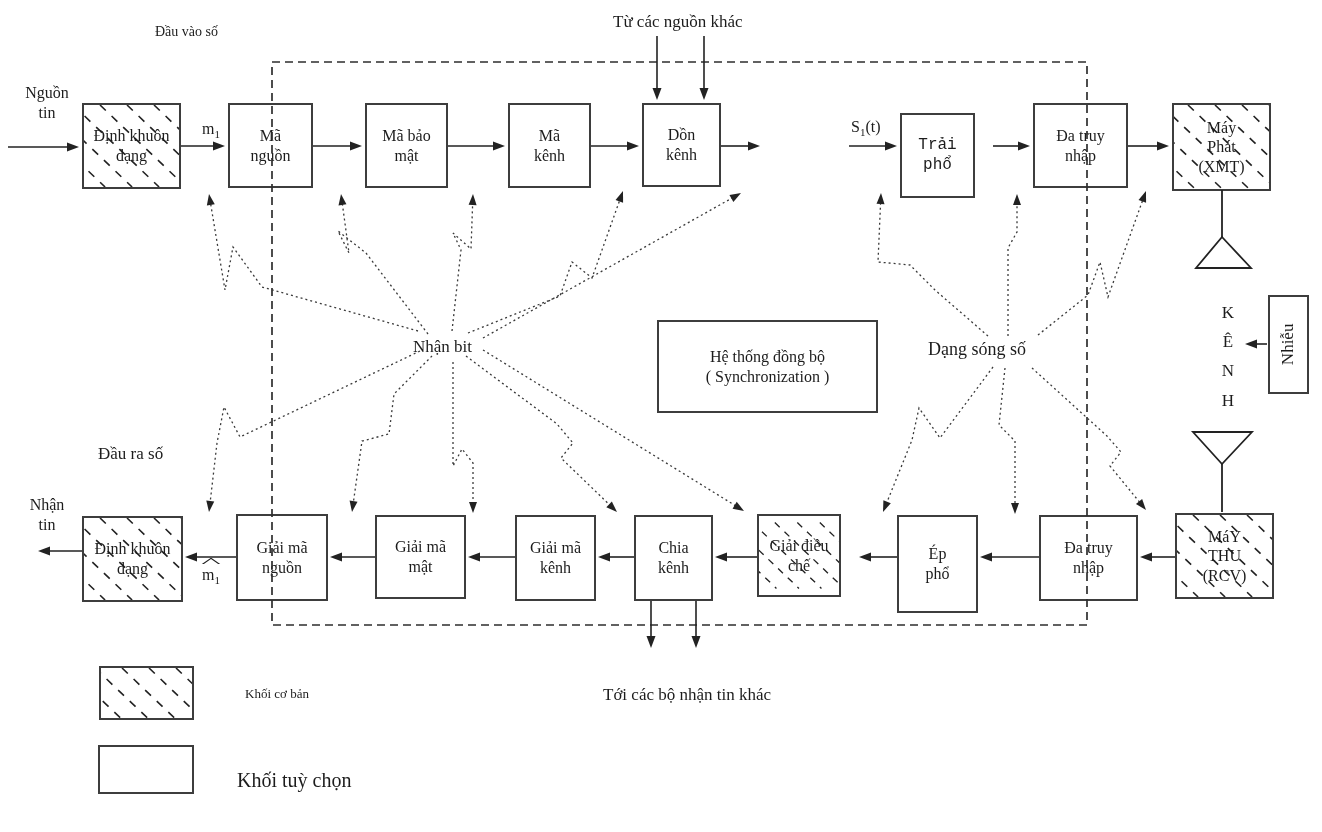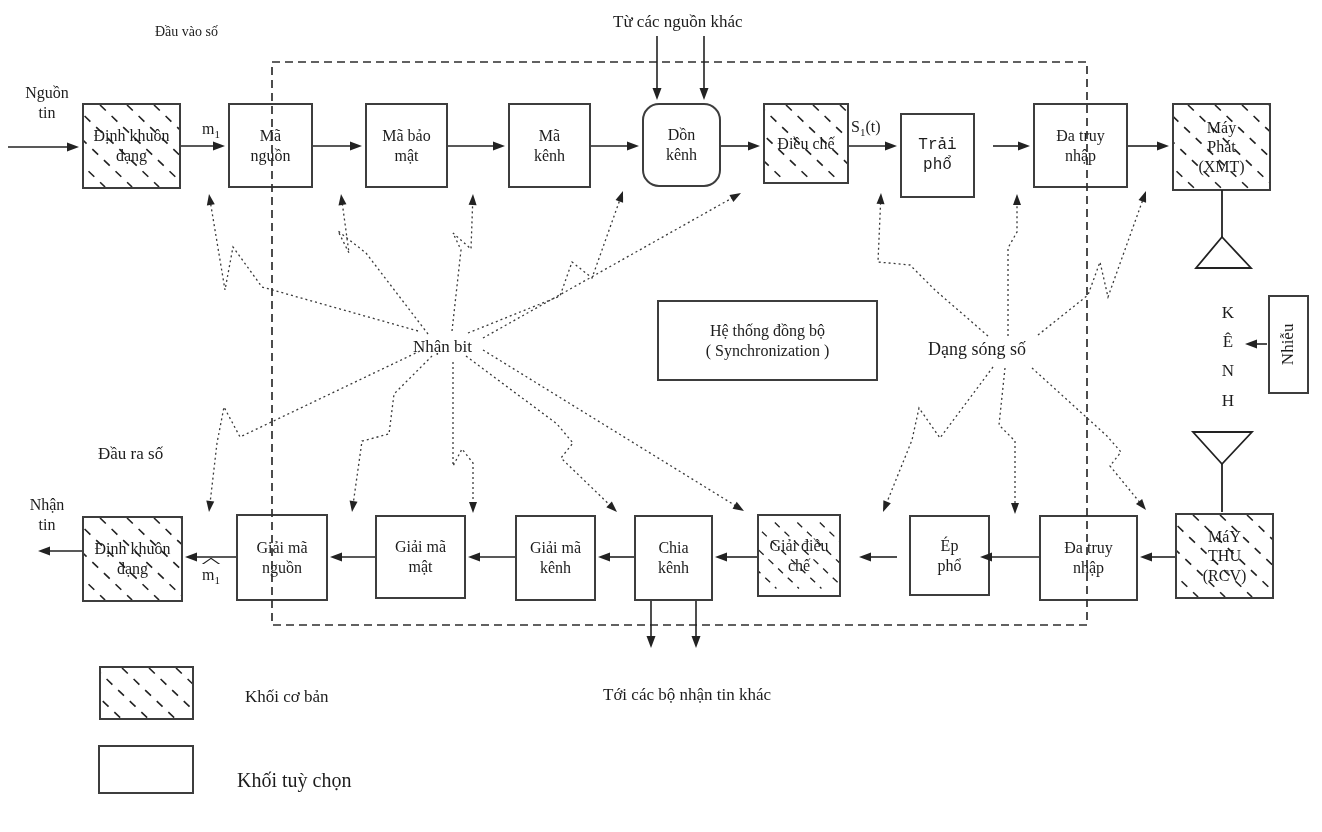--- a/index.html
+++ b/index.html
@@ -33,31 +33,22 @@
         <line x1="70" y1="0" x2="156.10000000000002" y2="82" stroke="#222" stroke-width="1.6" stroke-dasharray="8 8"></line>
         <line x1="97" y1="0" x2="183.10000000000002" y2="82" stroke="#222" stroke-width="1.6" stroke-dasharray="8 8"></line>
       </svg><span class="lbl">Định khuôn
 dạng</span></div>
   <div class="box" style="left:228px;top:103px;width:85px;height:85px;"><span class="lbl">Mã
 nguồn</span></div>
   <div class="box" style="left:365px;top:103px;width:83px;height:85px;"><span class="lbl">Mã bảo
 mật</span></div>
   <div class="box" style="left:508px;top:103px;width:83px;height:85px;"><span class="lbl">Mã
 kênh</span></div>
-  <div class="box" style="left:642px;top:103px;width:79px;height:84px;border-radius:17px;"><span class="lbl">Dồn
-kênh</span></div>
-  <div class="box hatched" style="left:763px;top:103px;width:86px;height:81px;"><svg class="hatch" viewBox="0 0 82 77">
-        <line x1="-87" y1="0" x2="-6.1499999999999915" y2="77" stroke="#222" stroke-width="1.6" stroke-dasharray="8 8"></line>
-        <line x1="-60" y1="0" x2="20.85000000000001" y2="77" stroke="#222" stroke-width="1.6" stroke-dasharray="8 8"></line>
-        <line x1="-33" y1="0" x2="47.85000000000001" y2="77" stroke="#222" stroke-width="1.6" stroke-dasharray="8 8"></line>
-        <line x1="-6" y1="0" x2="74.85000000000001" y2="77" stroke="#222" stroke-width="1.6" stroke-dasharray="8 8"></line>
-        <line x1="21" y1="0" x2="101.85000000000001" y2="77" stroke="#222" stroke-width="1.6" stroke-dasharray="8 8"></line>
-        <line x1="48" y1="0" x2="128.85000000000002" y2="77" stroke="#222" stroke-width="1.6" stroke-dasharray="8 8"></line>
-        <line x1="75" y1="0" x2="155.85000000000002" y2="77" stroke="#222" stroke-width="1.6" stroke-dasharray="8 8"></line>
-      </svg><span class="lbl">Điều chế</span></div>
+  <div class="box" style="left:642px;top:103px;width:79px;height:84px;"><span class="lbl">Dồn
+kênh</span></div>
   <div class="box" style="left:900px;top:113px;width:75px;height:85px;font-family:Liberation Mono, monospace;"><span class="lbl">Trải
 phổ</span></div>
   <div class="box" style="left:1033px;top:103px;width:95px;height:85px;"><span class="lbl">Đa truy
 nhập</span></div>
   <div class="box hatched" style="left:1172px;top:103px;width:99px;height:88px;"><svg class="hatch" viewBox="0 0 95 84">
         <line x1="-94" y1="0" x2="-5.799999999999997" y2="84" stroke="#222" stroke-width="1.6" stroke-dasharray="8 8"></line>
         <line x1="-67" y1="0" x2="21.200000000000003" y2="84" stroke="#222" stroke-width="1.6" stroke-dasharray="8 8"></line>
         <line x1="-40" y1="0" x2="48.2" y2="84" stroke="#222" stroke-width="1.6" stroke-dasharray="8 8"></line>
         <line x1="-13" y1="0" x2="75.2" y2="84" stroke="#222" stroke-width="1.6" stroke-dasharray="8 8"></line>
         <line x1="14" y1="0" x2="102.2" y2="84" stroke="#222" stroke-width="1.6" stroke-dasharray="8 8"></line>
@@ -91,50 +82,50 @@
         <line x1="-89" y1="0" x2="-6.049999999999997" y2="79" stroke="#222" stroke-width="1.6" stroke-dasharray="8 8"></line>
         <line x1="-62" y1="0" x2="20.950000000000003" y2="79" stroke="#222" stroke-width="1.6" stroke-dasharray="8 8"></line>
         <line x1="-35" y1="0" x2="47.95" y2="79" stroke="#222" stroke-width="1.6" stroke-dasharray="8 8"></line>
         <line x1="-8" y1="0" x2="74.95" y2="79" stroke="#222" stroke-width="1.6" stroke-dasharray="8 8"></line>
         <line x1="19" y1="0" x2="101.95" y2="79" stroke="#222" stroke-width="1.6" stroke-dasharray="8 8"></line>
         <line x1="46" y1="0" x2="128.95" y2="79" stroke="#222" stroke-width="1.6" stroke-dasharray="8 8"></line>
         <line x1="73" y1="0" x2="155.95" y2="79" stroke="#222" stroke-width="1.6" stroke-dasharray="8 8"></line>
         <line x1="100" y1="0" x2="182.95" y2="79" stroke="#222" stroke-width="1.6" stroke-dasharray="8 8"></line>
       </svg><span class="lbl">Giải điều
 chế</span></div>
-  <div class="box" style="left:897px;top:515px;width:81px;height:81px;margin-left:12px;"><span class="lbl">Ép
+  <div class="box" style="left:897px;top:515px;width:81px;height:98px;"><span class="lbl">Ép
 phổ</span></div>
   <div class="box" style="left:1039px;top:515px;width:99px;height:86px;"><span class="lbl">Đa truy
 nhập</span></div>
   <div class="box hatched" style="left:1175px;top:513px;width:99px;height:86px;"><svg class="hatch" viewBox="0 0 95 82">
         <line x1="-92" y1="0" x2="-5.8999999999999915" y2="82" stroke="#222" stroke-width="1.6" stroke-dasharray="8 8"></line>
         <line x1="-65" y1="0" x2="21.10000000000001" y2="82" stroke="#222" stroke-width="1.6" stroke-dasharray="8 8"></line>
         <line x1="-38" y1="0" x2="48.10000000000001" y2="82" stroke="#222" stroke-width="1.6" stroke-dasharray="8 8"></line>
         <line x1="-11" y1="0" x2="75.10000000000001" y2="82" stroke="#222" stroke-width="1.6" stroke-dasharray="8 8"></line>
         <line x1="16" y1="0" x2="102.10000000000001" y2="82" stroke="#222" stroke-width="1.6" stroke-dasharray="8 8"></line>
         <line x1="43" y1="0" x2="129.10000000000002" y2="82" stroke="#222" stroke-width="1.6" stroke-dasharray="8 8"></line>
         <line x1="70" y1="0" x2="156.10000000000002" y2="82" stroke="#222" stroke-width="1.6" stroke-dasharray="8 8"></line>
         <line x1="97" y1="0" x2="183.10000000000002" y2="82" stroke="#222" stroke-width="1.6" stroke-dasharray="8 8"></line>
       </svg><span class="lbl">MáY
 THU
 (RCV)</span></div>
 
-  <div class="box" style="left:657px;top:300px;width:221px;height:81px;align-items:center;"><span class="lbl">Hệ thống đồng bộ
+  <div class="box" style="left:657px;top:320px;width:221px;height:93px;align-items:center;"><span class="lbl">Hệ thống đồng bộ
 ( Synchronization )</span></div>
   <div class="box" style="left:1268px;top:295px;width:41px;height:99px;"><span class="lbl vert-text">Nhiễu</span></div>
 
   <div class="box hatched" style="left:99px;top:666px;width:95px;height:54px;"><svg class="hatch" viewBox="0 0 91 50">
         <line x1="-60" y1="0" x2="-7.5" y2="50" stroke="#222" stroke-width="1.6" stroke-dasharray="8 8"></line>
         <line x1="-33" y1="0" x2="19.5" y2="50" stroke="#222" stroke-width="1.6" stroke-dasharray="8 8"></line>
         <line x1="-6" y1="0" x2="46.5" y2="50" stroke="#222" stroke-width="1.6" stroke-dasharray="8 8"></line>
         <line x1="21" y1="0" x2="73.5" y2="50" stroke="#222" stroke-width="1.6" stroke-dasharray="8 8"></line>
         <line x1="48" y1="0" x2="100.5" y2="50" stroke="#222" stroke-width="1.6" stroke-dasharray="8 8"></line>
         <line x1="75" y1="0" x2="127.5" y2="50" stroke="#222" stroke-width="1.6" stroke-dasharray="8 8"></line>
       </svg></div>
-  <div class="flabel" style="left:245px;top:686px;font-size:17px;">Khối cơ bản</div>
+  <div class="flabel" style="left:245px;top:686px;font-size:13px;">Khối cơ bản</div>
   <div class="box" style="left:98px;top:745px;width:96px;height:49px;"></div>
   <div class="flabel" style="left:237px;top:768px;font-size:20px;">Khối tuỳ chọn</div>
 
   <div class="flabel center" style="left:14px;top:83px;width:66px;">Nguồn
 tin</div>
   <div class="flabel" style="left:155px;top:23px;font-size:14px;">Đầu vào số</div>
   <div class="flabel" style="left:613px;top:11px;font-size:17px;font-family:Liberation Serif, serif;">Từ các nguồn khác</div>
   <div class="flabel" style="left:202px;top:119px;"><span>m</span><sub>1</sub></div>
   <div class="flabel" style="left:851px;top:117px;"><span>S</span><sub>1</sub><span>(t)</span></div>
   <div class="flabel" style="left:413px;top:336px;font-size:17px;">Nhận bit</div>

